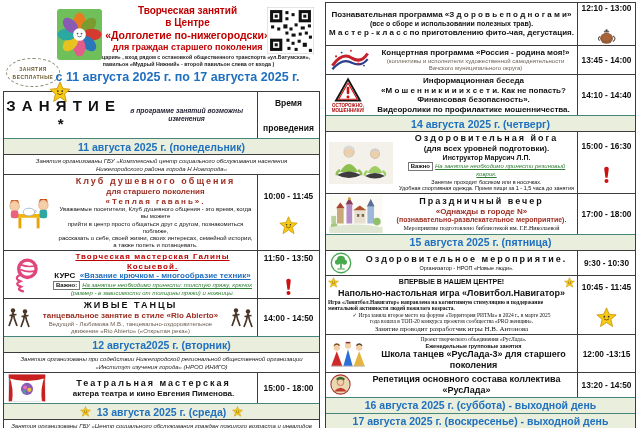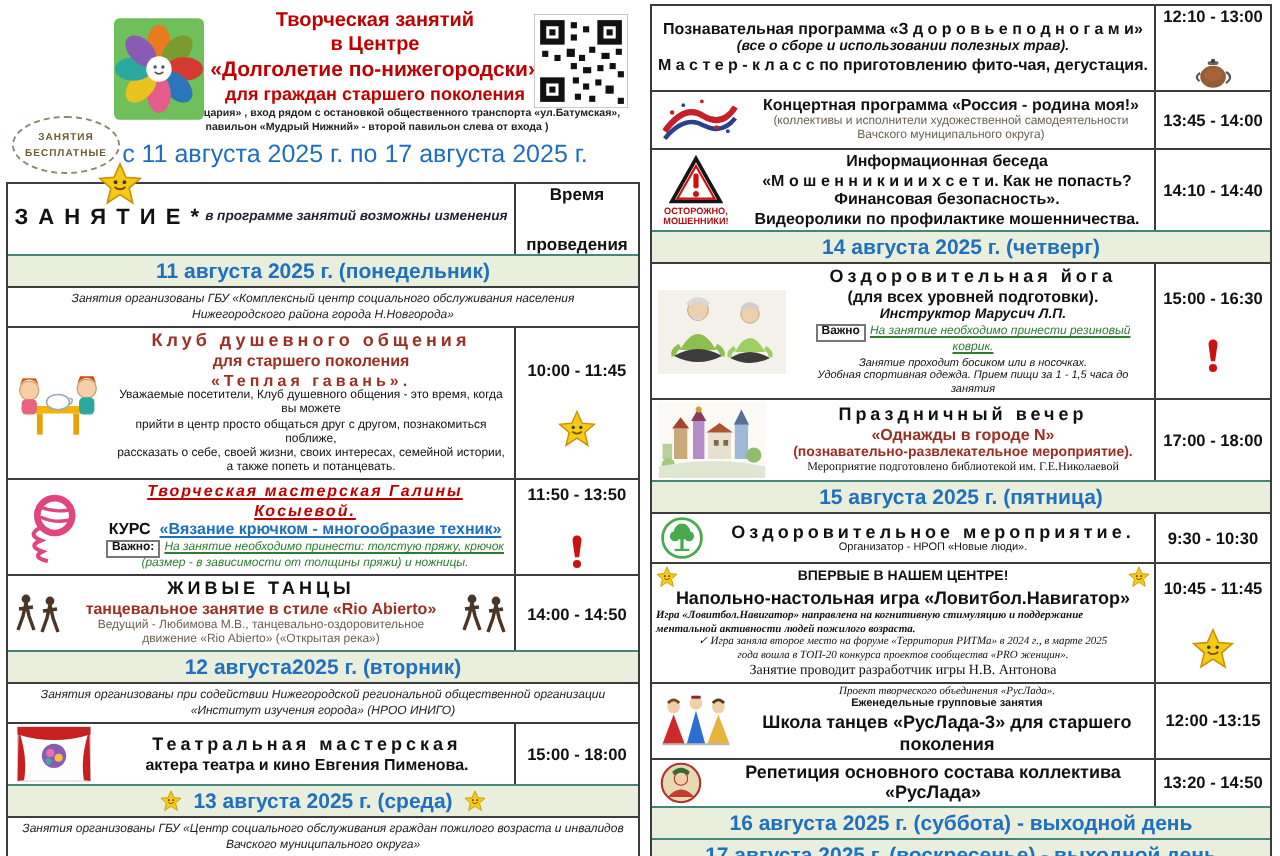--- a/index.html
+++ b/index.html
@@ -16,47 +16,47 @@
   .qr { position:absolute; right:6px; top:2px; width:47px; height:47px; }
   .freebadge { position:absolute; left:3px; top:53px; width:54px; height:29px;
     border:1px dashed #8a8a6a; border-radius:50%; display:flex; flex-direction:column;
     align-items:center; justify-content:center; gap:2px; }
   .freebadge span { font-size:5px; font-weight:bold; color:#6b5b2e; letter-spacing:0.5px; }
   .titles { margin:3px 48px 0 100px; text-align:center; line-height:1.22; }
   .t1 { font-size:10px; font-weight:bold; color:#c00000; }
   .t3 { font-size:10.5px; font-weight:bold; color:#c00000; }
   .t4 { font-size:9px; font-weight:bold; color:#c00000; }
   .addr { margin:1px 2px 0 56px; text-align:center; font-size:5.3px; line-height:1.3; color:#222; font-weight:bold; }
-  .range { margin:2px 8px 12px 40px; text-align:center; font-size:12.5px; font-weight:normal; color:#1f6fc0; }
+  .range { margin:2px 8px 12px 40px; text-align:center; font-size:12.5px; font-weight:bold; color:#1f6fc0; }
   .corner-star { position:absolute; left:46px; top:76px; width:22px; height:22px; z-index:3; }
 
   
   .tbl { border:1px solid #3c3c3c; background:#fff; }
   .row { display:flex; align-items:center; border-top:1px solid #3c3c3c; }
   .row:first-child { border-top:none; }
   .cmain { flex:1; min-width:0; text-align:center; padding:1px 2px; line-height:1.2; }
   .ctime { flex:0 0 62px; align-self:stretch; border-left:1px solid #3c3c3c;
     display:flex; flex-direction:column; align-items:center; justify-content:center;
     gap:15px; font-size:8.3px; font-weight:bold; white-space:nowrap; }
   .col-right .ctime { flex:0 0 58px; }
   .icbox { flex:0 0 auto; display:flex; flex-direction:column; align-items:center;
     justify-content:center; padding:1px; }
   .band { border-top:1px solid #45857a; background:#e9efdc; color:#2070c0;
     font-weight:bold; text-align:center; font-size:10.5px; padding:1.5px 0;
     display:flex; align-items:center; justify-content:center; gap:6px; }
   .onote { border-top:1px solid #3c3c3c; font-size:6px; font-style:italic;
     text-align:center; padding:1.5px 2px; line-height:1.35; color:#222; }
   .thead { display:flex; align-items:stretch; }
   .thead .cmain { display:flex; align-items:center; justify-content:center; gap:2px; padding:5px 2px; }
-  .thead-title { font-size:11px; font-weight:bold; letter-spacing:1px; }
+  .thead-title { font-size:15px; font-weight:bold; letter-spacing:1px; }
   .thead-note { font-size:6.8px; font-style:italic; font-weight:bold; color:#223; }
   .thead .ctime { font-size:8.5px; }
 
   
-  .b { font-weight:bold; } .i { font-style:italic; } .u { text-decoration:underline; }
+  .b { font-weight:bold; } .i { } .u { text-decoration:underline; }
   .ls2 { letter-spacing:2px; } .ls1 { letter-spacing:1px; }
   .maroon { color:#9c2f23; } .redtx { color:#c00000; } .bluetx { color:#1f6fc0; }
   .fs9 { font-size:9px; } .fs8 { font-size:8px; } .fs7 { font-size:7px; }
   .fs6 { font-size:6px; } .fs55 { font-size:5.5px; }
   .graytx { color:#6b5f52; }
   .green-u { color:#2e7d32; font-style:italic; text-decoration:underline; }
   .greentx { color:#2e7d32; font-style:italic; }
   .serif { font-family:"Liberation Serif",serif; }
   .impbox { display:inline-block; border:1px solid #777; font-size:6px; font-weight:bold;
     padding:0 2px; margin-right:2px; background:#fff; }

